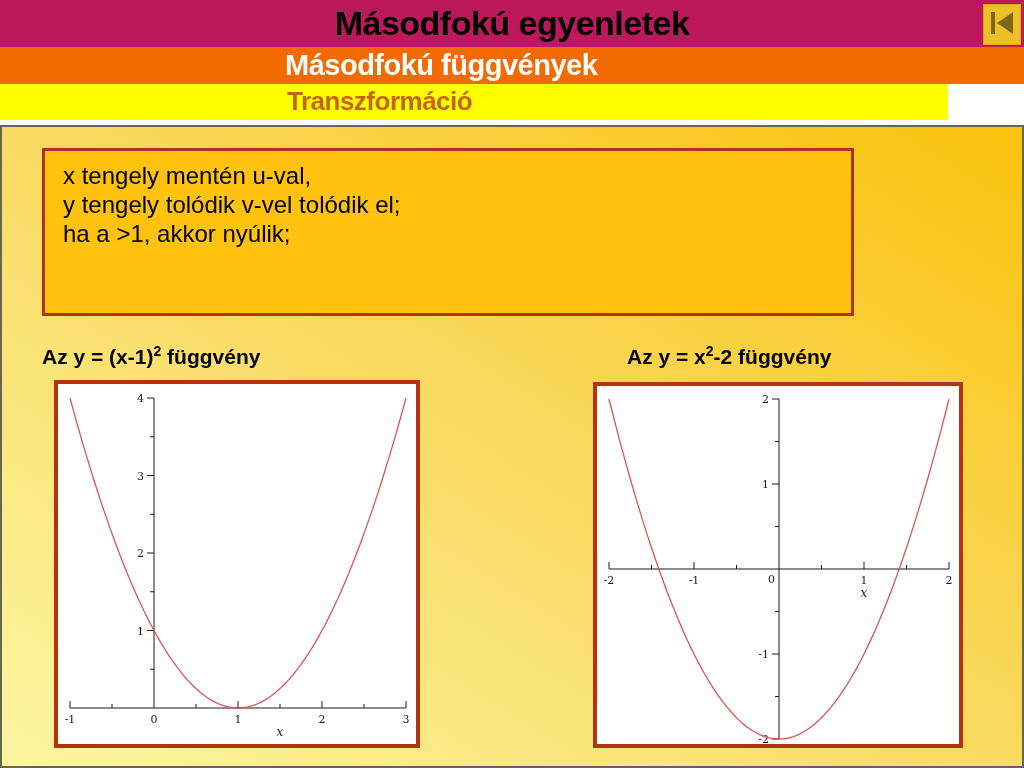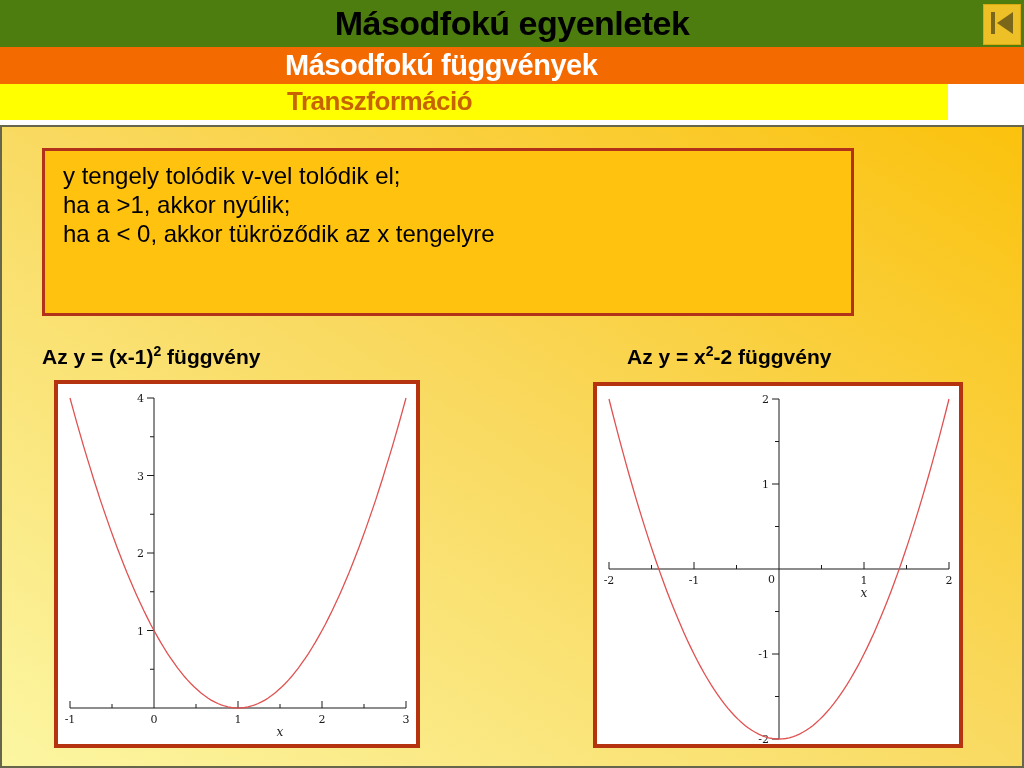--- a/index.html
+++ b/index.html
@@ -2,21 +2,21 @@
 <html style="--orange_bar: #f26a00; --yellow_bar: #ffff00; --section_text: #c86400; --panel_border: #66664c; --box_bg: #ffc20e; --box_border: #b23119; --graph_border: #b5330f; --curve_red: #e05151; --axis_black: #1a1a1a; --button_bg: #eec027; --button_edge: #d9a90f; --button_icon: #7a671a;"><head>
 <meta charset="utf-8">
 <style>
   * { margin:0; padding:0; box-sizing:border-box; }
   html,body { width:1024px; height:768px; }
   body { font-family:"Liberation Sans", sans-serif; background:#fff; overflow:hidden; }
 
   .slide { position:relative; width:1024px; height:768px; background:#fff; }
 
   
-  .title-bar { position:absolute; top:0; left:0; width:1024px; height:55px; background:#4d7c0f; }
+  .title-bar { position:absolute; top:0; left:0; width:1024px; height:55px; background:#be185d; }
   .title-bar h1 { font-size:34px; font-weight:bold; color:#000; text-align:center; line-height:46px; letter-spacing:-0.5px; }
 
   .back-button { position:absolute; top:4px; right:3px; width:38px; height:41px;
                  background:var(--button_bg); border:1px solid var(--button_edge); cursor:pointer;
                  display:flex; align-items:center; justify-content:center; }
 
   .orange-bar { position:absolute; top:47px; left:0; width:1024px; height:37px; background:var(--orange_bar); }
   .orange-bar h2 { font-size:29px; font-weight:bold; color:#ffffff; line-height:36px; padding-left:285px; letter-spacing:-0.5px; }
 
   .yellow-bar { position:absolute; top:84px; left:0; width:948px; height:36px; background:var(--yellow_bar); }
@@ -71,23 +71,23 @@
 
   <div class="yellow-bar">
     <h3>Transzformáció</h3>
   </div>
 
   <div class="white-strip"></div>
 
   <div class="content">
 
     <div class="info-box">
+      <div class="line">x tengely mentén u-val,</div>
       <div class="line">y tengely tolódik v-vel tolódik el;</div>
       <div class="line">ha a &gt;1, akkor nyúlik;</div>
-      <div class="line">ha a &lt; 0, akkor tükröződik az x tengelyre</div>
     </div>
 
     <div class="fig-label" id="fig-label-1"><span>Az y = (x-1)</span><sup>2</sup><span> függvény</span></div>
 
     <div class="fig-label" id="fig-label-2"><span>Az y = x</span><sup>2</sup><span>-2 függvény</span></div>
 
     <div class="graph-frame" id="graph-frame-1">
       <svg id="plot1" width="358" height="360">
           <line x1="12" y1="324" x2="348" y2="324" stroke="#1a1a1a"></line>
           <line x1="96" y1="324" x2="96" y2="14" stroke="#1a1a1a"></line>

